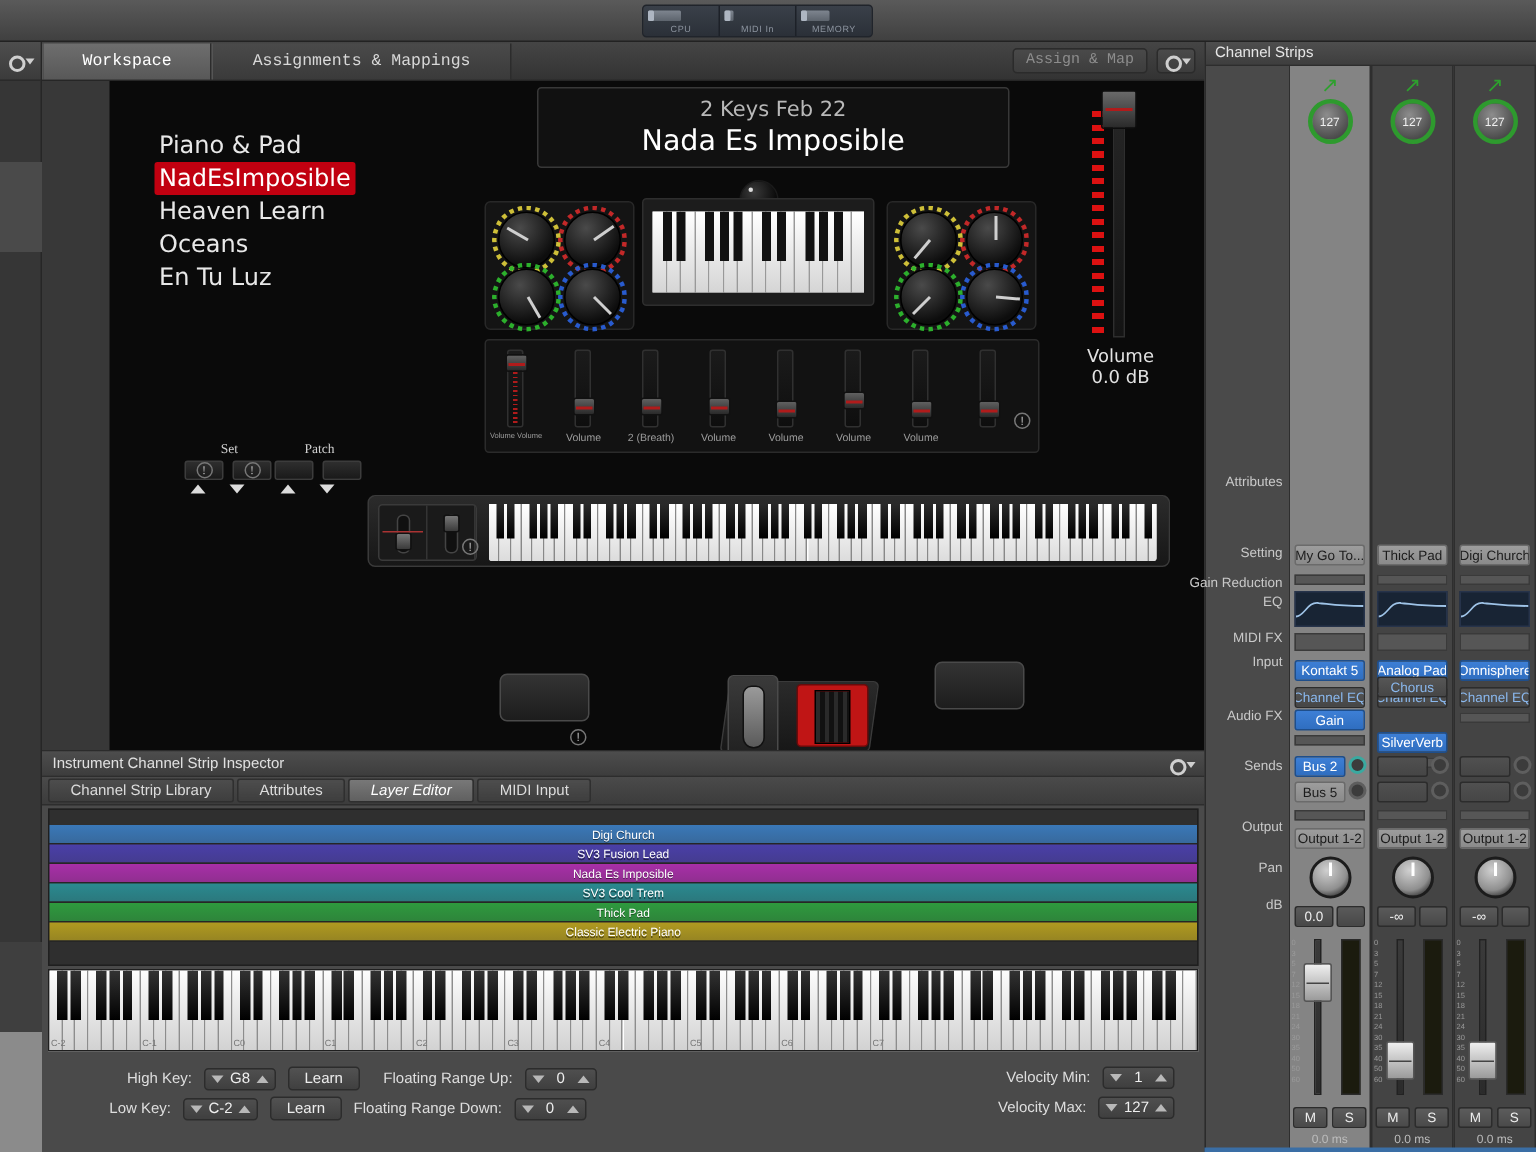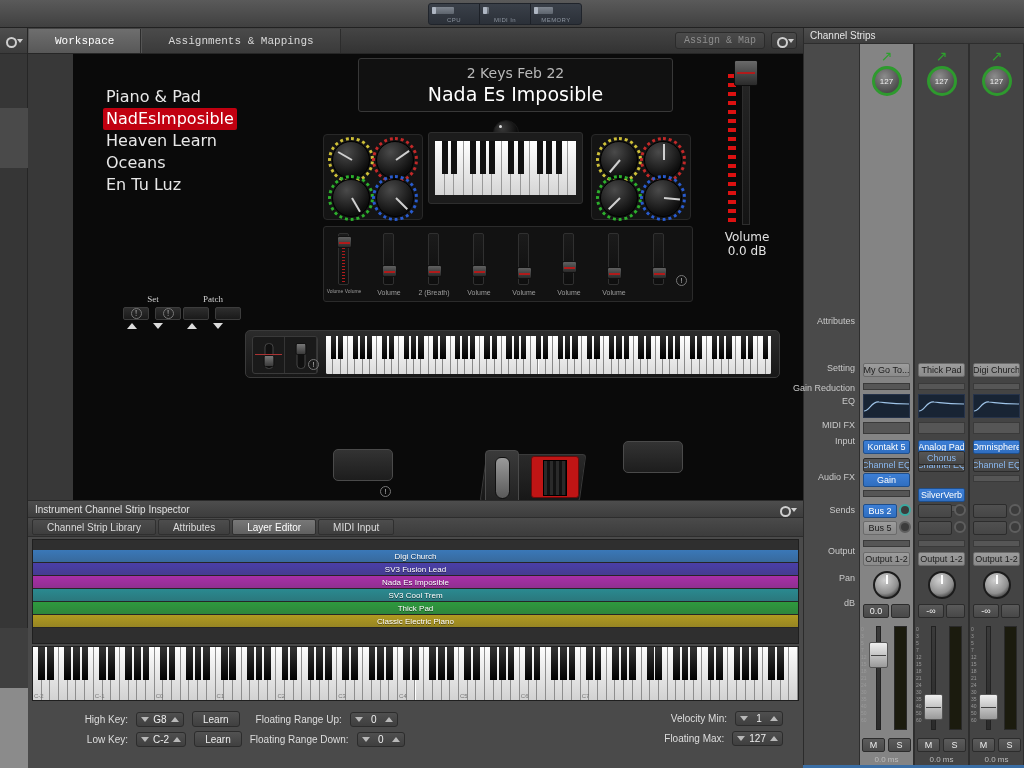--- a/index.html
+++ b/index.html
@@ -173,21 +173,21 @@
     background: #4a4a4a; border-top: 1px solid #2b2b2b; }
   .insp-title { height: 17px; background: linear-gradient(#4d4d4d,#3d3d3d);
     border-bottom:1px solid #2d2d2d; display:flex; align-items:center; padding-left: 7px;
     font-size: 10px; color: #e0e0e0; position:relative; }
   .insp-title .gear { position:absolute; right: 6px; top:3px; display:flex; gap:2px; align-items:center;}
   .insp-tabs { height: 19px; display:flex; background: linear-gradient(#4a4a4a,#3c3c3c);
     border-bottom:1px solid #2d2d2d; padding: 1px 4px; gap:0; }
   .itab { padding: 0 14px; font-size:10px; color:#dcdcdc; display:flex; align-items:center;
     background: linear-gradient(#4d4d4d,#3e3e3e); border:1px solid #2f2f2f; border-radius:2px;
     margin-right: 2px; }
-  .itab.active { background: linear-gradient(#787878,#606060); color:#fff; }
+  .itab.active { background: linear-gradient(#787878,#606060); color:#fff;font-style:italic; }
 
   .layerarea { position:absolute; left: 4px; top: 38px; width: 767px; height: 105px;
     background: #2f2f2f; border:1px solid #1f1f1f; }
   .layerbar { height: 13px; margin-bottom: 0px; display:flex; align-items:center; justify-content:center;
     font-size: 8px; color: #fff; text-shadow: 0 1px 0 rgba(0,0,0,.5); border-bottom:1px solid #262626; }
 
   .bigpiano { position:absolute; left: 4px; top: 145px; width: 767px; height: 55px;
     background:#fff; overflow:hidden; border:1px solid #1f1f1f; }
   .bp-wk { position:absolute; top:0; bottom:0; background: linear-gradient(#fdfdfd,#d2d2d2);
     border-right:1px solid #8d8d8d; }
@@ -808,21 +808,21 @@
           <span class="up"></span>
         </span>
         <span class="learnbtn">Learn</span>
         <span class="ctrl-lbl" style="margin-left:8px;">Floating Range Up:</span>
         <span class="stepper">
           <span class="dn"></span>
           <span class="val">0</span>
           <span class="up"></span>
         </span>
       </div>
-      <div style="position:absolute; left:42px; top:25px; display:flex; align-items:center; gap:8px;">
+      <div style="position:absolute; left:28px; top:25px; display:flex; align-items:center; gap:8px;">
         <span class="ctrl-lbl" style="width:58px; text-align:right;">Low Key:</span>
         <span class="stepper">
           <span class="dn"></span>
           <span class="val">C-2</span>
           <span class="up"></span>
         </span>
         <span class="learnbtn">Learn</span>
         <span class="ctrl-lbl">Floating Range Down:</span>
         <span class="stepper">
           <span class="dn"></span>
@@ -832,21 +832,21 @@
       </div>
       <div style="position:absolute; right:20px; top:5px; display:flex; align-items:center; gap:8px;">
         <span class="ctrl-lbl">Velocity Min:</span>
         <span class="stepper">
           <span class="dn"></span>
           <span class="val">1</span>
           <span class="up"></span>
         </span>
       </div>
       <div style="position:absolute; right:20px; top:25px; display:flex; align-items:center; gap:8px;">
-        <span class="ctrl-lbl">Floating Max:</span>
+        <span class="ctrl-lbl">Velocity Max:</span>
         <span class="stepper">
           <span class="dn"></span>
           <span class="val">127</span>
           <span class="up"></span>
         </span>
       </div>
     </div>
   </div>
 
   <div class="chanpanel">

